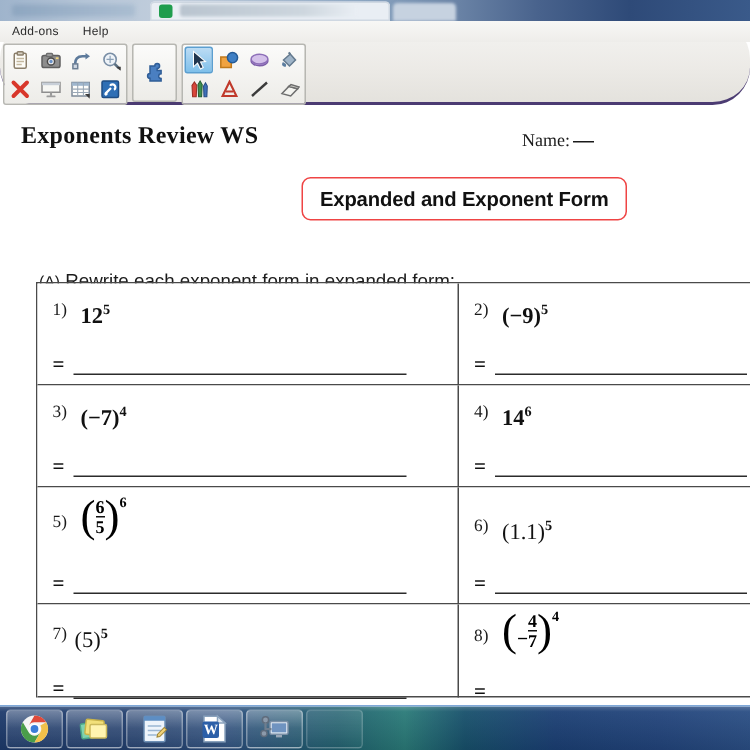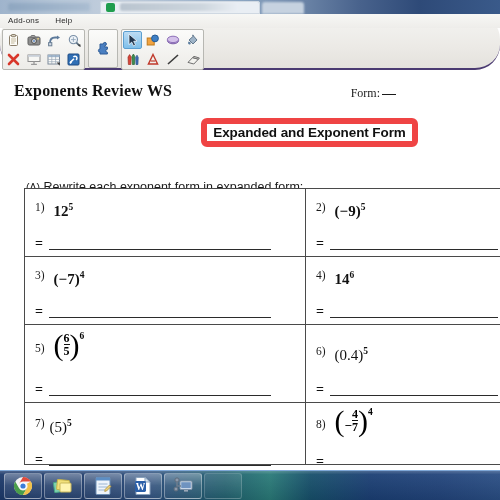--- a/index.html
+++ b/index.html
@@ -120,21 +120,21 @@
     white-space: nowrap;
   }
   #name-field .rule {
     display: inline-block; width: 14px; border-bottom: 1px solid #1a1a1a;
     vertical-align: 2px; margin-left: 2px;
   }
 
   #section-banner {
     position: absolute; left: 201px; top: 46px;
     width: 217px; height: 29px;
-    border: 6px solid #ef4444; border-radius: 6px;
+    border: 1px solid #ef4444; border-radius: 6px;
     background: #ffffff;
     display: flex; align-items: center; justify-content: center;
   }
   #section-banner span {
     font-size: 13.5px; font-weight: bold; color: #111;
     letter-spacing: -.1px;
   }
 
   #instruction {
     position: absolute; left: 26px; top: 108px;
@@ -383,21 +383,21 @@
     </div>
 
   </div>
 </div>
 
 <div id="doc">
 
   <div id="doc-header">
     <div id="doc-title">Exponents Review WS</div>
     <div id="name-field">
-      <span>Form:</span><span class="rule"></span>
+      <span>Name:</span><span class="rule"></span>
     </div>
   </div>
 
   <div id="section-banner">
     <span>Expanded and Exponent Form</span>
   </div>
 
   <div id="instruction">
     <span class="lead">(A)</span>
     <span>Rewrite each exponent form in expanded form:</span>
@@ -466,21 +466,21 @@
           </span>
         </div>
         <div class="answer">
           <span class="eq">=</span>
           <span class="blank"></span>
         </div>
       </div>
       <div class="cell right">
         <div class="q-line" style="top:16px;">
           <span class="q-num">6)</span>
-          <span class="q-expr" style="font-weight:normal;"><span>(0.4)</span><sup>5</sup></span>
+          <span class="q-expr" style="font-weight:normal;"><span>(1.1)</span><sup>5</sup></span>
         </div>
         <div class="answer">
           <span class="eq">=</span>
           <span class="blank"></span>
         </div>
       </div>
     </div>
 
     <div class="grid-row row-h4">
       <div class="cell left">

